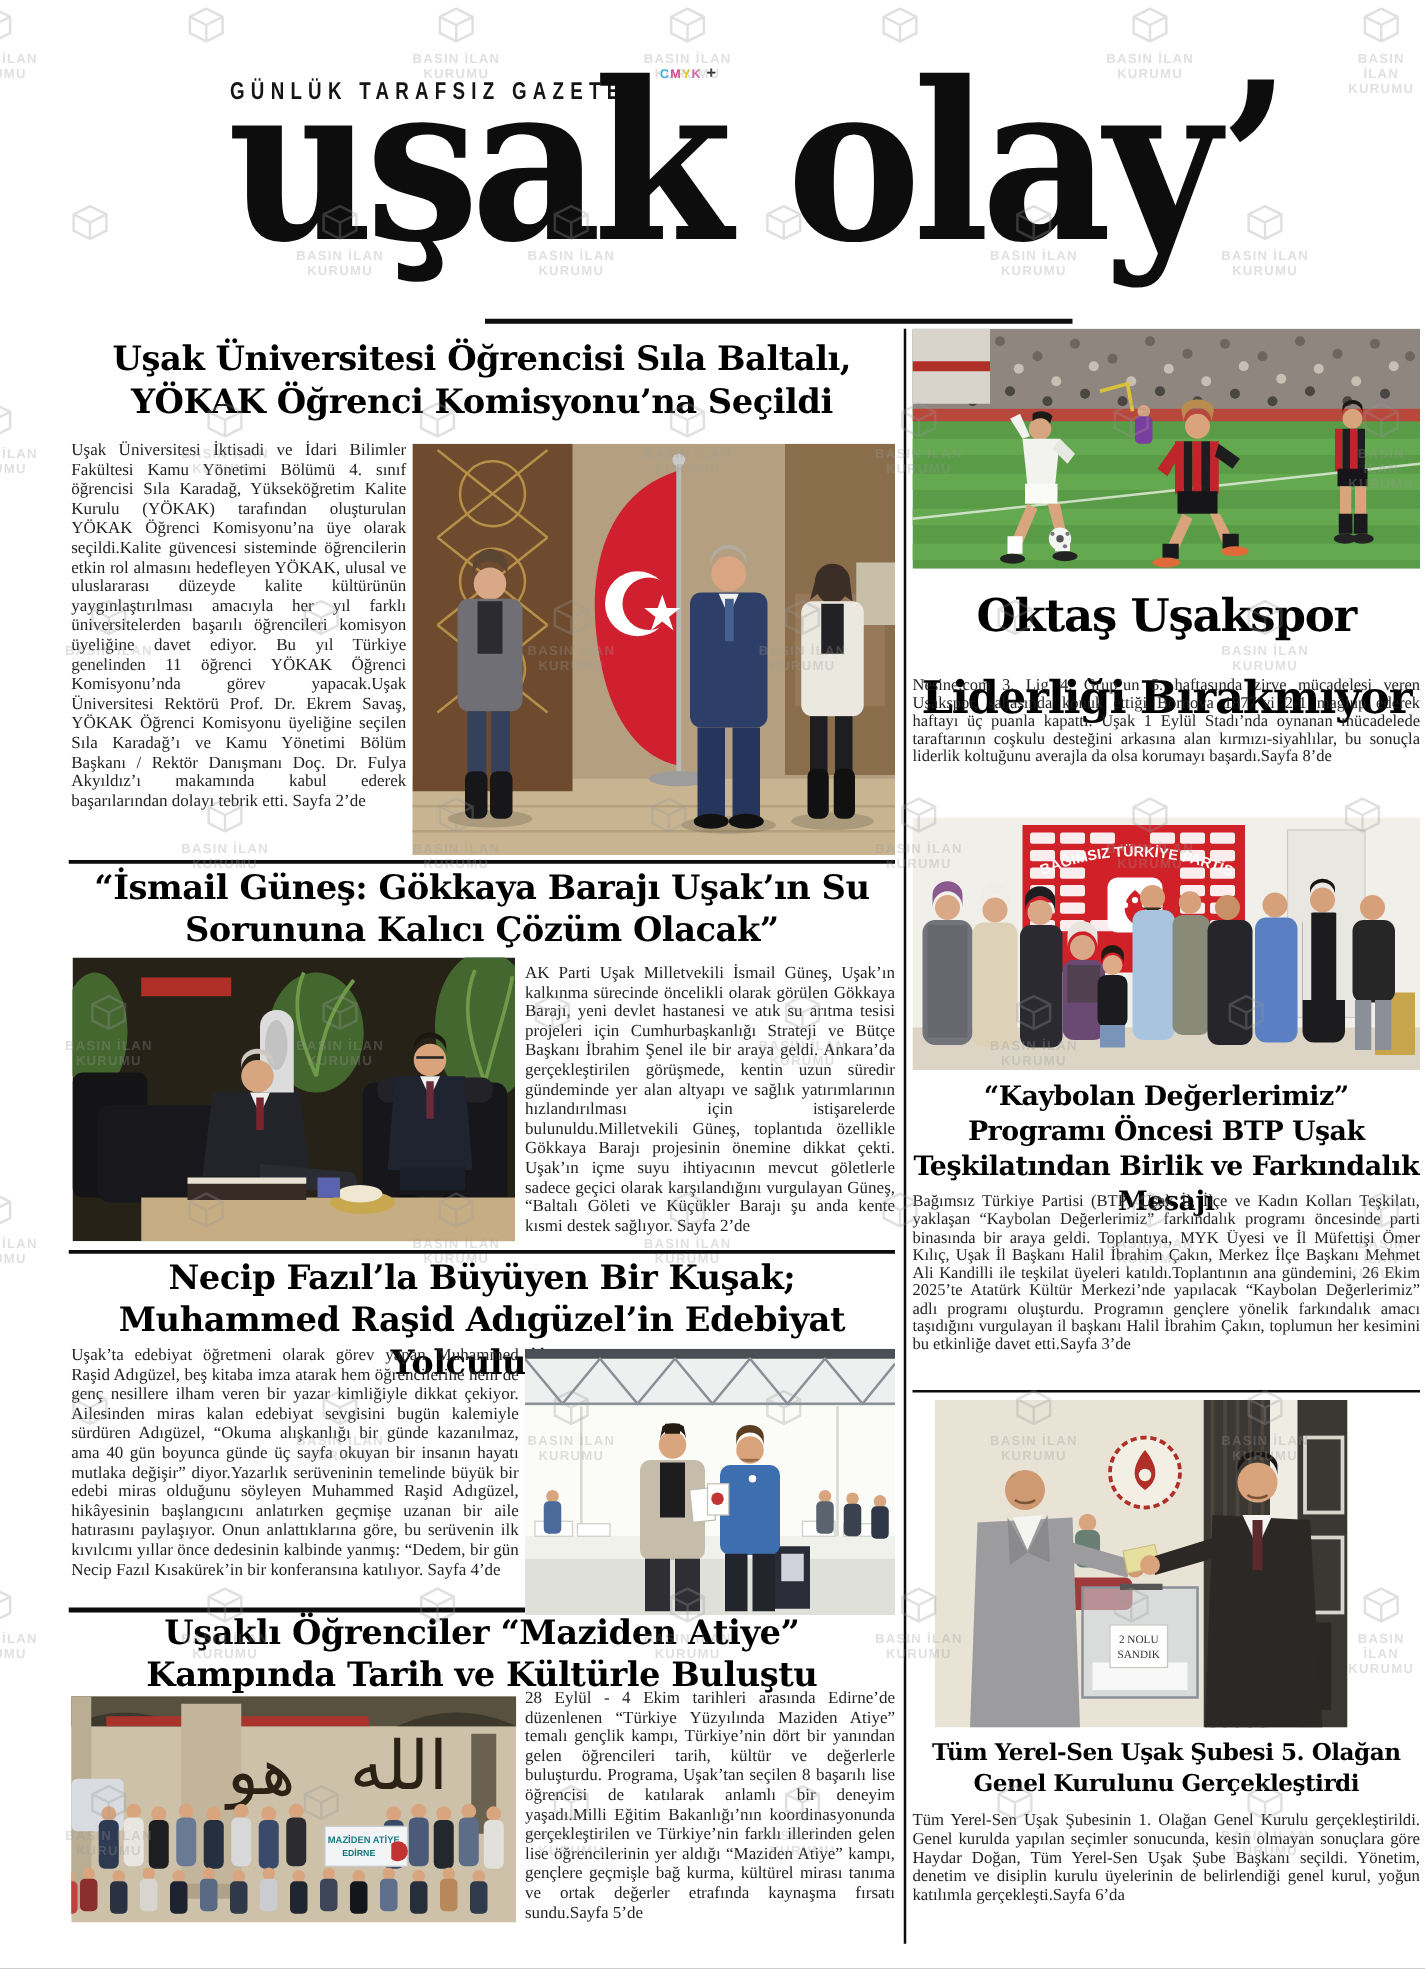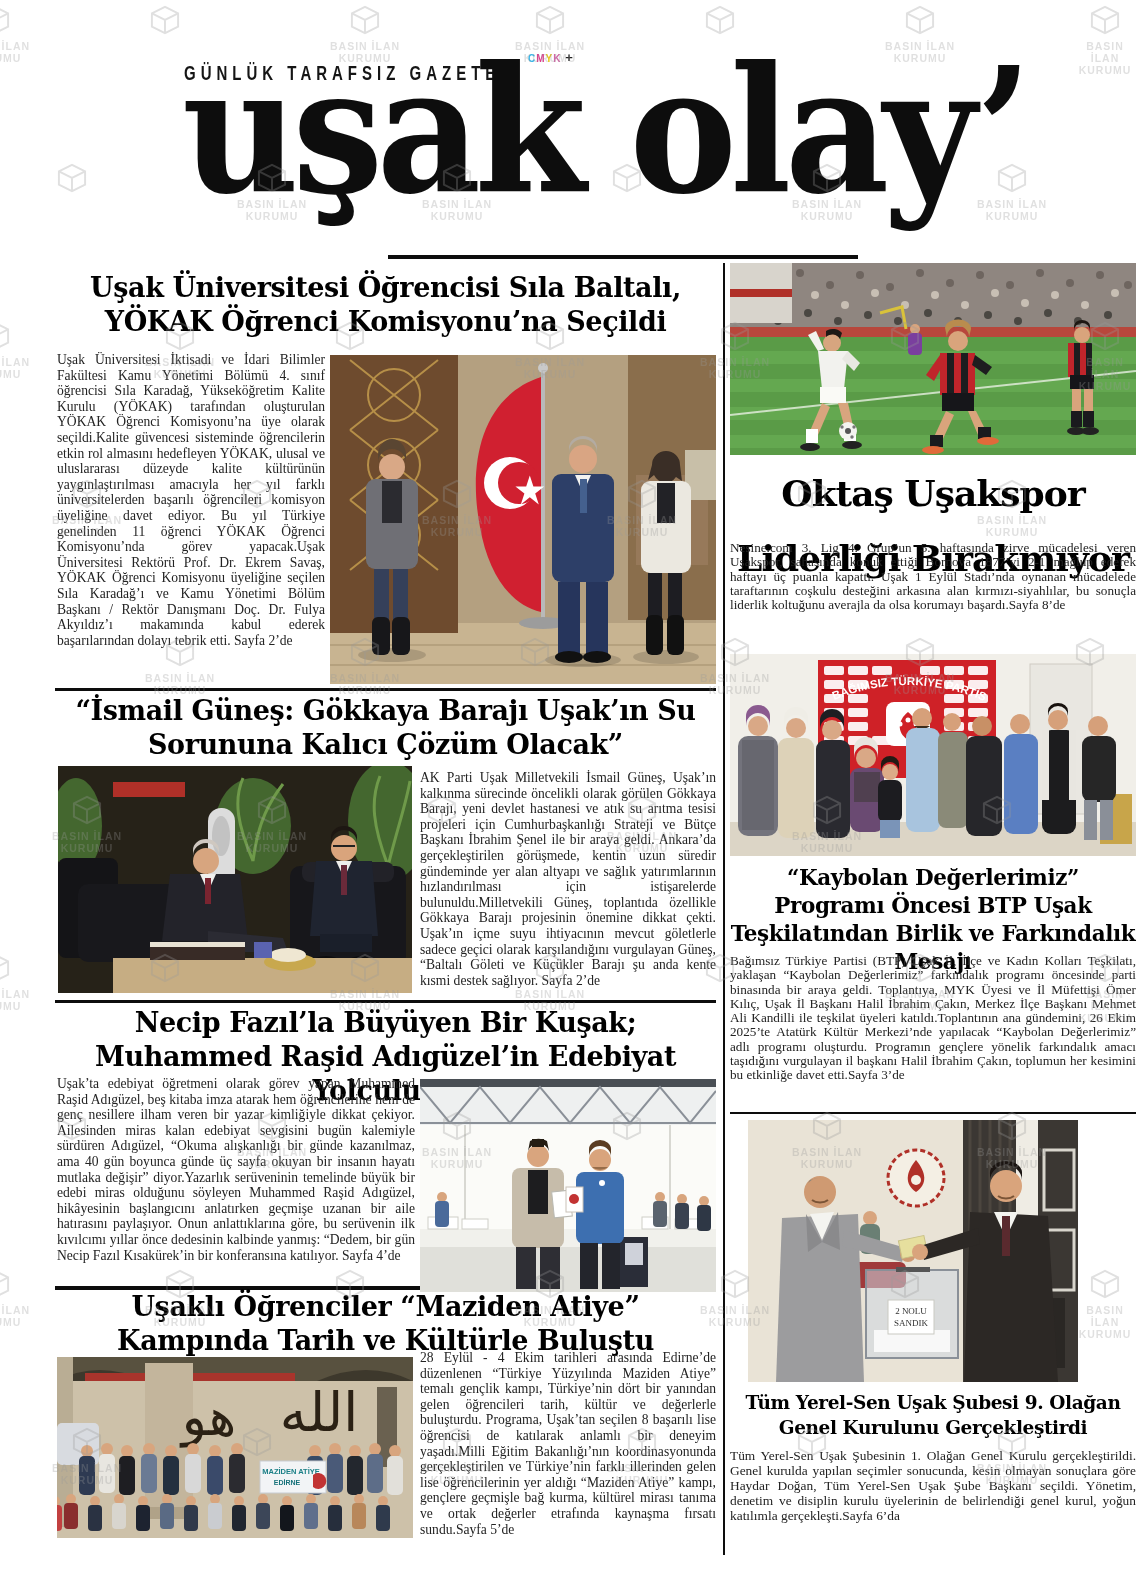--- a/index.html
+++ b/index.html
@@ -601,21 +601,21 @@
 
       <circle cx="258" cy="66" r="16" fill="#d9a47c"></circle>
       <path d="M242 62 a16 16 0 0 1 32 -2 l0 -8 a16 12 0 0 0 -32 2 Z" fill="#1b1512"></path>
       <path d="M250 76 a10 6 0 0 0 16 0" stroke="#7a5436" stroke-width="2" fill="none"></path>
       <path d="M222 92 L300 96 L310 262 L216 262 Z" fill="#2c2825"></path>
       <path d="M246 92 L258 118 L270 92 Z" fill="#f4f4f0"></path>
       <rect x="254" y="96" width="8" height="40" fill="#5a2a2e"></rect>
       <path d="M230 108 L172 126 L176 140 L232 124 Z" fill="#2c2825"></path>
       <circle cx="172" cy="132" r="8" fill="#d9a47c"></circle>
     </svg>
-    <div class="abs hl hl-ys" style="left:730px;top:1390px;width:406px;">Tüm Yerel-Sen Uşak Şubesi 9. Olağan Genel Kurulunu Gerçekleştirdi</div>
+    <div class="abs hl hl-ys" style="left:730px;top:1390px;width:406px;">Tüm Yerel-Sen Uşak Şubesi 5. Olağan Genel Kurulunu Gerçekleştirdi</div>
     <div class="abs body-txt bt-right" style="left:730px;top:1448px;width:406px;height:95px;line-height:15px;font-size:13.4px;">Tüm Yerel-Sen Uşak Şubesinin 1. Olağan Genel Kurulu gerçekleştirildi. Genel kurulda yapılan seçimler sonucunda, kesin olmayan sonuçlara göre Haydar Doğan, Tüm Yerel-Sen Uşak Şube Başkanı seçildi. Yönetim, denetim ve disiplin kurulu üyelerinin de belirlendiği genel kurul, yoğun katılımla gerçekleşti.Sayfa 6’da</div>
 
   </div>
 
   <div id="wm-layer">
       <div class="wm-item" style="left: -40px; top: 2px;"><svg width="40" height="36" viewBox="0 0 24 22">
           <path d="M4 7 L12 3 L20 7 L20 15 L12 19 L4 15 Z M4 7 L12 11 L20 7 M12 11 L12 19" fill="none" stroke="currentColor" stroke-width="1.2"></path>
         </svg><div>BASIN İLAN</div><div>KURUMU</div></div>
       <div class="wm-item" style="left: 145px; top: 2px;"><svg width="40" height="36" viewBox="0 0 24 22">
           <path d="M4 7 L12 3 L20 7 L20 15 L12 19 L4 15 Z M4 7 L12 11 L20 7 M12 11 L12 19" fill="none" stroke="currentColor" stroke-width="1.2"></path>

